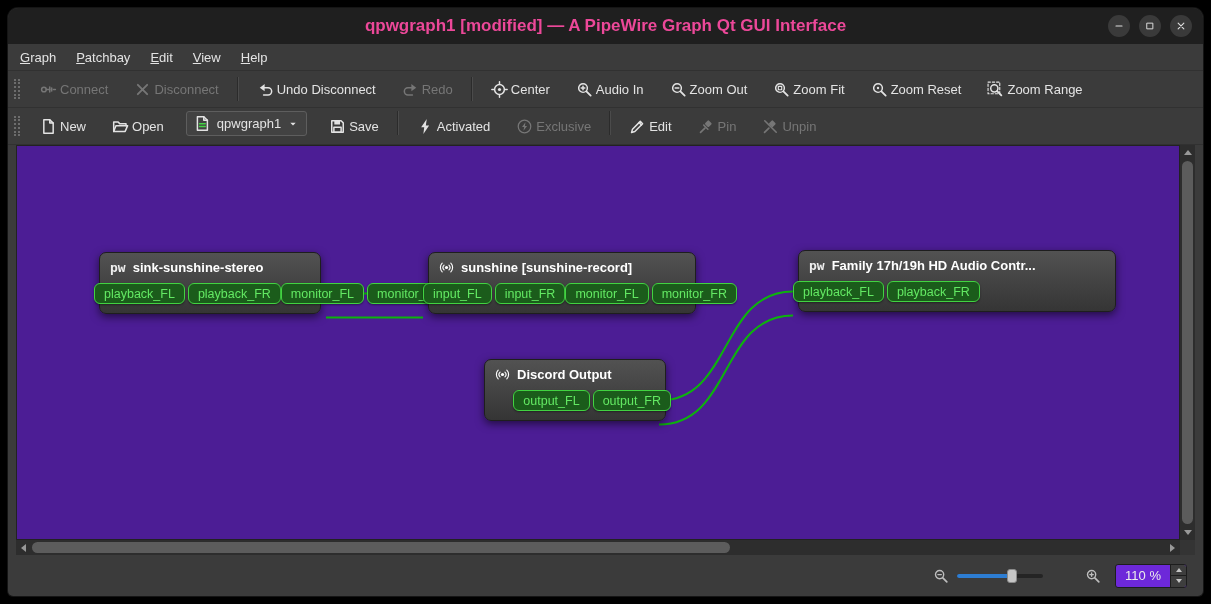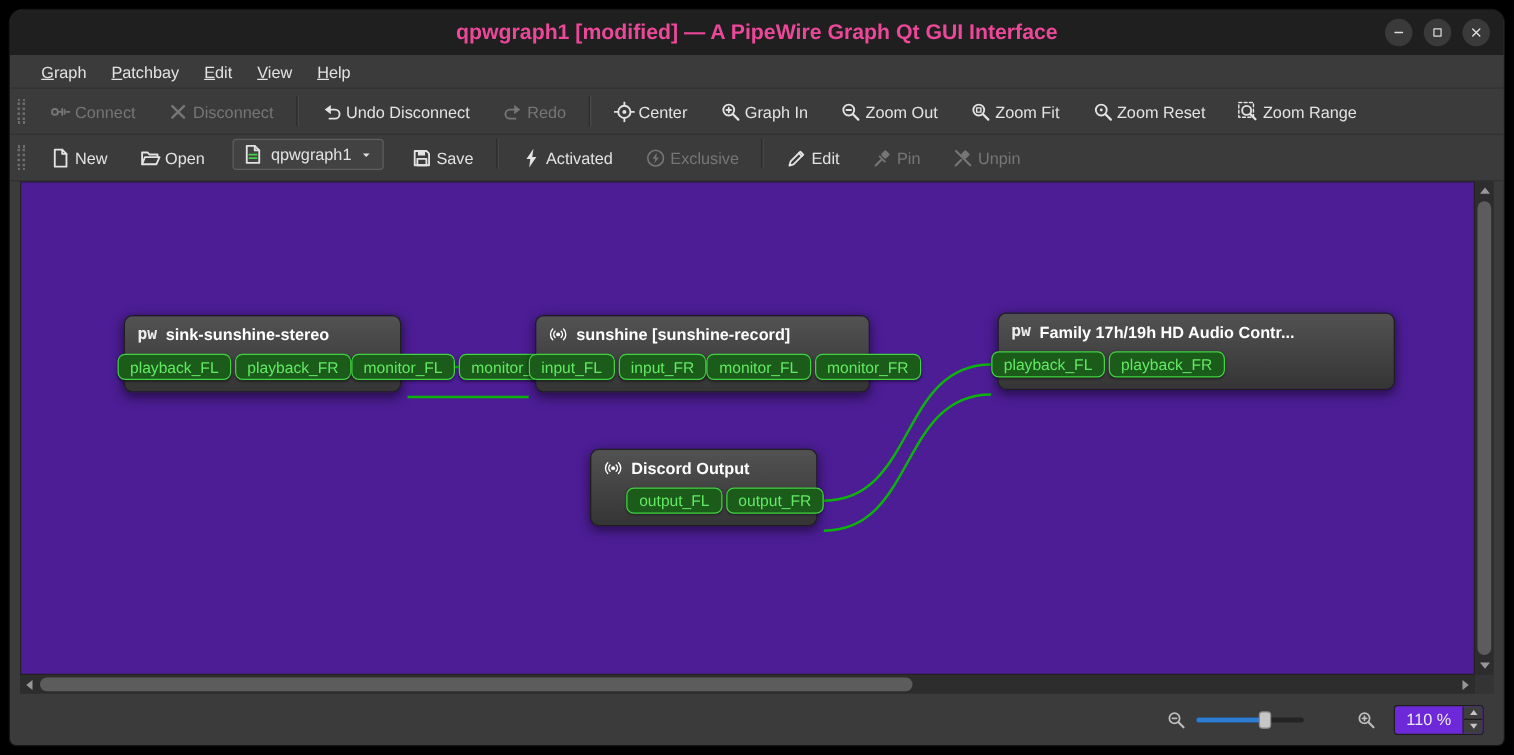--- a/index.html
+++ b/index.html
@@ -11,21 +11,21 @@
 
   
   .titlebar { height:36px; background:#1f1f1f; display:flex; align-items:center;
     justify-content:center; position:relative; color:#ec4899; font-weight:bold; font-size:17px; }
   .win-controls { position:absolute; right:11px; top:7px; display:flex; gap:9px; }
   .win-btn { width:22px; height:22px; border-radius:50%; background:#3a3a3a; color:#dedede;
     display:flex; align-items:center; justify-content:center; }
 
   
   .menubar { height:27px; background:#3b3b3b; display:flex; align-items:center;
-    padding-left:15px; font-size:13px; color:#e3e3e3; border-bottom:1px solid #313131; }
+    padding-left:2px; font-size:13px; color:#e3e3e3; border-bottom:1px solid #313131; }
   .menu-item { padding:4px 10px; white-space:nowrap; }
 
   
   .toolbar { height:37px; background:#3b3b3b; display:flex; align-items:center;
     font-size:13px; color:#e3e3e3; border-bottom:1px solid #313131; }
   .tb-handle { width:6px; height:20px; margin:0 7px 0 6px;
     border-left:2px dotted #6d6d6d; border-right:2px dotted #6d6d6d; }
   .tb-btn { display:flex; align-items:center; gap:3px; padding:0 13px; height:30px; white-space:nowrap; }
   .tb-btn.disabled { color:#767676; }
   .tb-sep { width:0; height:24px; border-left:1px solid #2b2b2b; border-right:1px solid #4b4b4b; margin:0 5px; }
@@ -174,21 +174,21 @@
           <span>Center</span>
         </div>
         <div class="tb-btn">
           <span class="icon">
             <svg xmlns="http://www.w3.org/2000/svg" width="17" height="17" viewBox="0 0 16 16" fill="none" stroke="currentColor" stroke-width="1.4" stroke-linecap="round" stroke-linejoin="round">
               <circle cx="6.6" cy="6.6" r="4.1"></circle>
               <path d="M9.8 9.8l4 4" stroke-width="1.7"></path>
               <path d="M4.9 6.6h3.4M6.6 4.9v3.4"></path>
             </svg>
           </span>
-          <span>Graph In</span>
+          <span>Audio In</span>
         </div>
         <div class="tb-btn">
           <span class="icon">
             <svg xmlns="http://www.w3.org/2000/svg" width="17" height="17" viewBox="0 0 16 16" fill="none" stroke="currentColor" stroke-width="1.4" stroke-linecap="round" stroke-linejoin="round">
               <circle cx="6.6" cy="6.6" r="4.1"></circle>
               <path d="M9.8 9.8l4 4" stroke-width="1.7"></path>
               <path d="M4.9 6.6h3.4"></path>
             </svg>
           </span>
           <span>Zoom Out</span>
@@ -374,21 +374,21 @@
             <span>Family 17h/19h HD Audio Contr...</span>
           </div>
           <div class="node-ports">
             <div class="ports-col in">
               <div class="port">playback_FL</div>
               <div class="port">playback_FR</div>
             </div>
             <div class="ports-col out"></div>
           </div>
         </div>
-        <div class="node" style="left: 455px; top: 213px; width: 182px;">
+        <div class="node" style="left: 467px; top: 213px; width: 182px;">
           <div class="node-header">
             <span class="icon">
               <svg xmlns="http://www.w3.org/2000/svg" width="15" height="15" viewBox="0 0 16 16" fill="none" stroke="currentColor" stroke-width="1.4" stroke-linecap="round" stroke-linejoin="round">
                 <circle cx="8" cy="8" r="1.7" fill="currentColor" stroke="none"></circle>
                 <path d="M5.4 5.4a3.7 3.7 0 0 0 0 5.2M10.6 5.4a3.7 3.7 0 0 1 0 5.2M3.4 3.4a6.5 6.5 0 0 0 0 9.2M12.6 3.4a6.5 6.5 0 0 1 0 9.2" stroke-width="1.2"></path>
               </svg>
             </span>
             <span>Discord Output</span>
           </div>
           <div class="node-ports">

